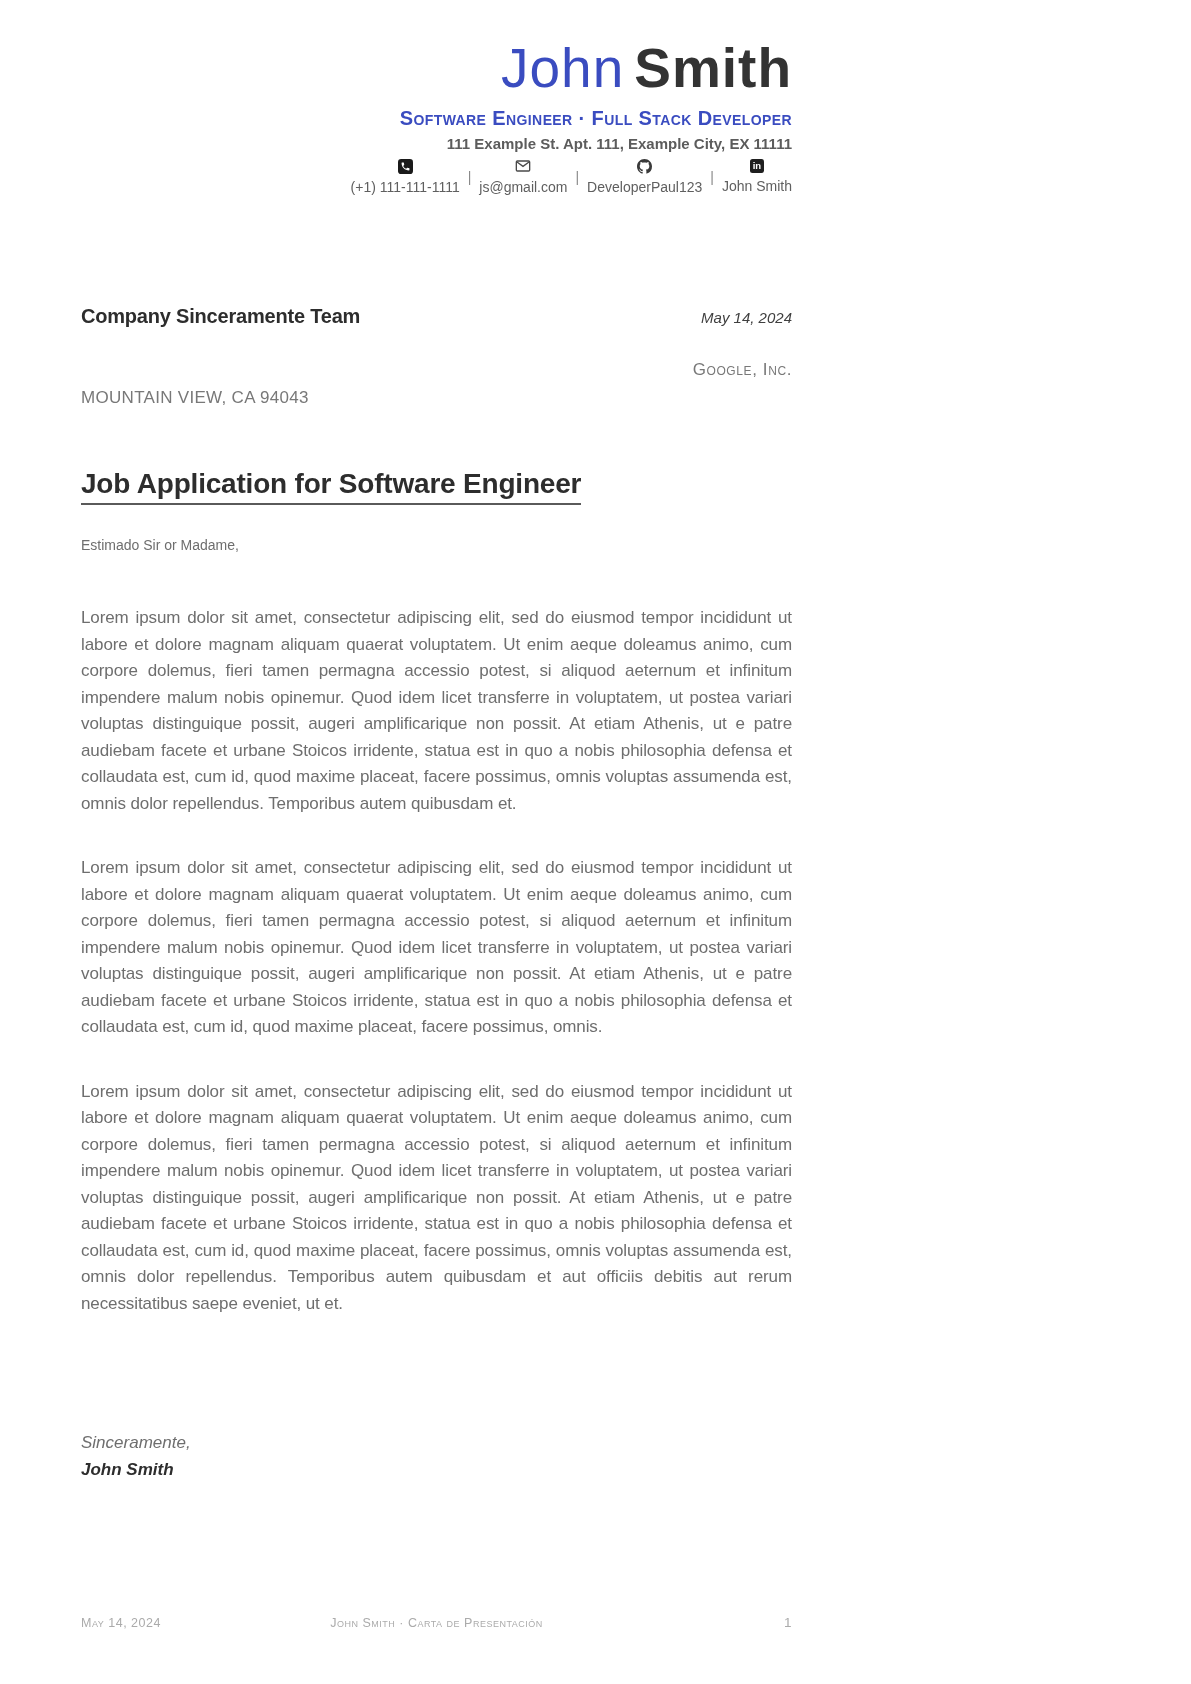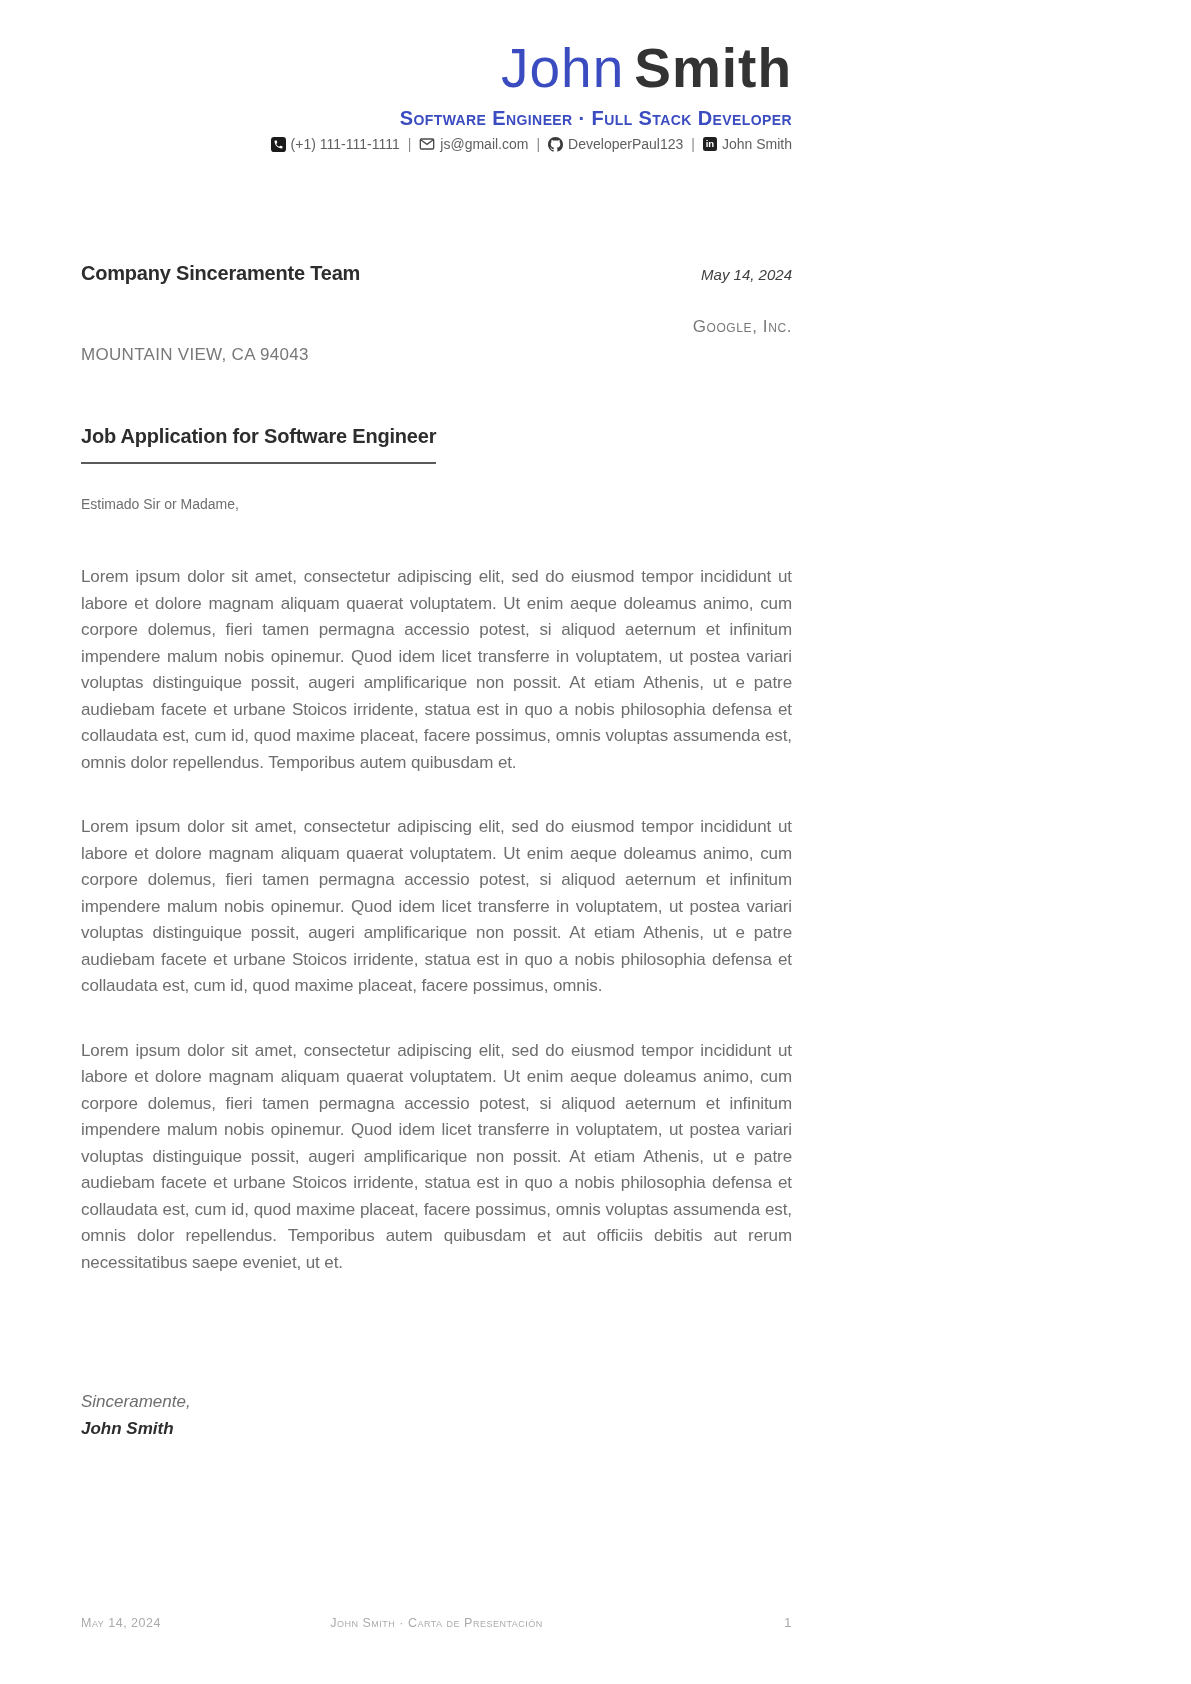--- a/index.html
+++ b/index.html
@@ -25,21 +25,21 @@
   .name .last{font-weight:700;margin-left:10px;color:#333333;}
   .position{
     margin-top:9px;font-variant:small-caps;font-weight:600;font-size:20px;
     color:var(--accent);letter-spacing:.4px;
   }
   .addr{margin-top:5px;font-weight:700;font-size:15px;color:var(--midgray);}
   .contacts{
     margin-top:6px;font-size:14px;color:#5f5f5f;
     display:flex;justify-content:flex-end;align-items:center;gap:7px;
   }
-  .contact-item{display:inline-flex;align-items:center;gap:5px;color:#5f5f5f;text-decoration:none;}
+  .contact-item{display:inline-flex;align-items:center;gap:5px;color:#5f5f5f;text-decoration:none;flex-direction:column;}
   .sep{color:#8a8a8a;padding:0 1px;}
   .icon{display:inline-flex;align-items:center;}
   .li-badge{
     width:14px;height:14px;background:#1f1f1f;border-radius:2.5px;color:#ffffff;
     font-size:9.5px;font-weight:700;display:inline-flex;align-items:center;
     justify-content:center;line-height:1;
   }
   .li-badge::after{content:"in";}
 
   
@@ -49,22 +49,22 @@
   .recipient{font-size:20px;font-weight:700;color:var(--dark);letter-spacing:-.2px;}
   .letter-date{font-size:15px;font-style:italic;color:#3f3f3f;}
 
   
   .company-block{margin-top:28px;color:#787878;font-size:17px;line-height:28px;letter-spacing:.3px;}
   .company-name{font-variant:small-caps;letter-spacing:.6px;text-align:right;}
 
   
   .subject-wrap{margin-top:56px;}
   .subject{
-    display:inline-block;font-size:20px;font-weight:700;color:var(--dark);
-    border-bottom:2px solid #5a5a5a;padding-bottom:14px;letter-spacing:-.2px;
+    display:inline-block;font-size:28px;font-weight:700;color:var(--dark);
+    border-bottom:2px solid #5a5a5a;padding-bottom:3px;letter-spacing:-.2px;
   }
 
   
   .greeting{margin-top:32px;font-size:14px;color:var(--gray);}
   .body-text p{
     font-size:17px;color:var(--gray);line-height:26.5px;text-align:justify;
     letter-spacing:-.1px;margin:0 0 38px 0;
   }
   .body-text p:first-child{margin-top:52px;}
 
@@ -88,20 +88,21 @@
 <body>
 
 <div class="page">
   <div class="content">
 
     <div class="header">
       <div class="name">
         <span class="first">John</span><span class="last">Smith</span>
       </div>
       <div class="position">Software Engineer · Full Stack Developer</div>
+      <div class="addr">111 Example St. Apt. 111, Example City, EX 11111</div>
       <div class="contacts">
         <span class="contact-item">
           <span class="icon">
             <svg viewBox="0 0 24 24" width="15" height="15">
                 <rect x="0" y="0" width="24" height="24" rx="5" fill="#1a1a1a"></rect>
                 <path fill="#ffffff" transform="translate(3.6,3.6) scale(0.7)" d="M6.62 10.79c1.44 2.83 3.76 5.14 6.59 6.59l2.2-2.2c.27-.27.67-.36 1.02-.24 1.12.37 2.33.57 3.57.57.55 0 1 .45 1 1V20c0 .55-.45 1-1 1-9.39 0-17-7.61-17-17 0-.55.45-1 1-1h3.5c.55 0 1 .45 1 1 0 1.25.2 2.45.57 3.57.11.35.03.74-.25 1.02l-2.2 2.2z"></path>
               </svg>
           </span>
           <span>(+1) 111-111-1111</span>
         </span>

